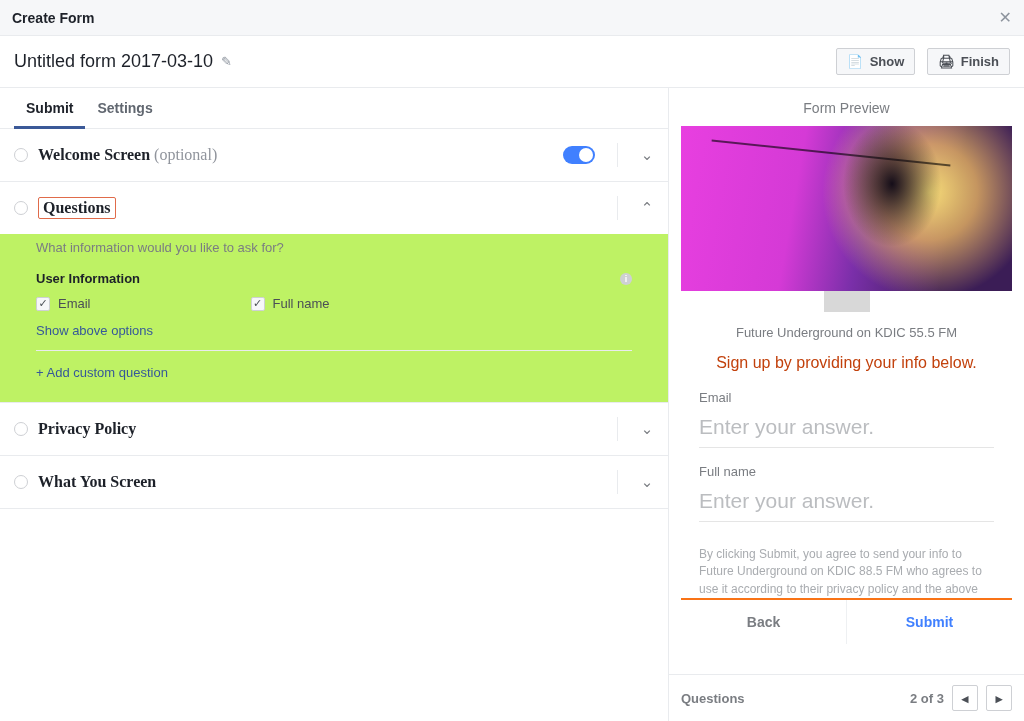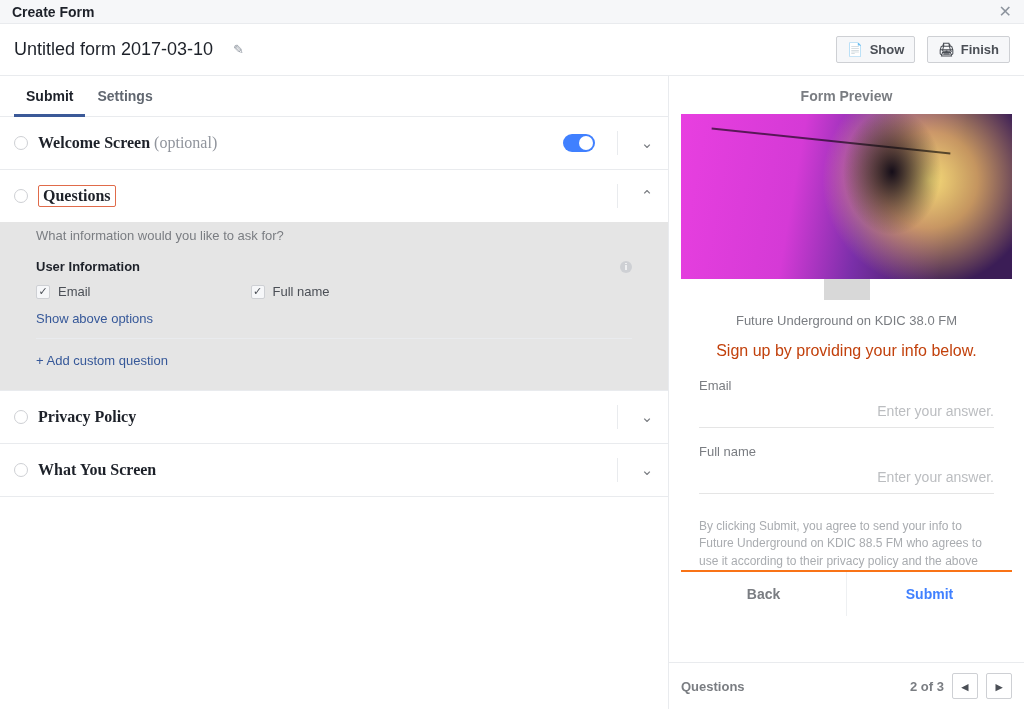--- a/index.html
+++ b/index.html
@@ -9,35 +9,35 @@
   color: #1d2129;
   background: #fff;
   width: 1024px;
   height: 721px;
   overflow: hidden;
 }
 .header-bar {
   background: #f6f7f9;
   border-bottom: 1px solid #e9ebee;
   padding: 0 12px;
-  height: 24px;
+  height: 36px;
   display: flex;
   align-items: center;
   justify-content: space-between;
 }
 .header-title { font-weight: 600; font-size: 14px; }
 .close-x { color: #8d949e; font-size: 16px; cursor: pointer; }
 .title-row {
   display: flex;
   align-items: center;
   justify-content: space-between;
   padding: 12px 14px;
   border-bottom: 1px solid #e9ebee;
 }
-.title-left { display: flex; align-items: center; gap: 20px; }
+.title-left { display: flex; align-items: center; gap: 8px; }
 .form-title { font-size: 18px; color: #1d2129; }
 .pencil { color: #8d949e; font-size: 13px; }
 .btn {
   background: #f6f7f9;
   border: 1px solid #ced0d4;
   border-radius: 2px;
   padding: 5px 10px;
   font-size: 13px;
   font-weight: 600;
   color: #4b4f56;
@@ -114,21 +114,21 @@
   text-align: center;
 }
 .highlight-box {
   border: 1px solid #e06b4a;
   padding: 1px 4px;
   border-radius: 2px;
 }
 .questions-body {
   padding: 6px 36px 22px 36px;
   border-bottom: 1px solid #e9ebee;
-  background: #e5e5e5;
+  background: #bef264;
 }
 .q-prompt { color: #7a7d82; font-size: 13px; margin-bottom: 16px; }
 .q-heading {
   font-weight: 700; font-size: 13px;
   display: flex; align-items: center; gap: 6px;
   margin-bottom: 10px;
   justify-content: space-between;
 }
 .info-circle {
   width: 12px; height: 12px; border-radius: 50%;
@@ -146,21 +146,21 @@
   display: inline-flex; align-items: center; justify-content: center;
   font-size: 11px; color: #4b4f56;
 }
 .link { color: #365899; font-size: 13px; cursor: pointer; }
 .divider { border: none; border-top: 1px solid #e9ebee; margin: 12px 0 14px 0; }
 .plus-link { color: #365899; font-size: 13px; cursor: pointer; }
 
 .preview-title {
   text-align: center;
   color: #7a7d82;
-  font-weight: 700;
+  font-weight: 400;
   font-size: 14px;
   padding: 12px 0 10px 0;
 }
 .preview-frame {
   margin: 0 12px;
   background: #fff;
   display: flex;
   flex-direction: column;
   flex: 1;
   min-height: 0;
@@ -207,23 +207,22 @@
   margin: 14px 14px 18px 14px;
 }
 .field {
   padding: 0 18px 16px 18px;
 }
 .field-label { color: #7a7d82; font-size: 13px; margin-bottom: 6px; }
 .field-input-fake {
   border: none;
   border-bottom: 1px solid #e5e5e5;
   color: #bbbdc0;
-  font-size: 14px;
+  font-size: 21px;
   padding: 4px 0 8px 0;
-  text-align: right;
 }
 .disclaimer {
   color: #a9acb0;
   font-size: 12px;
   line-height: 1.45;
   padding: 8px 18px 0 18px;
   height: 60px;
   overflow: hidden;
 }
 .button-row {
@@ -357,21 +356,21 @@
   <div class="right">
     <div class="preview-title">Form Preview</div>
     <div class="preview-frame">
       <div class="hero">
         <div class="mic-stand"></div>
         <div class="silhouette"></div>
       </div>
       <div class="avatar-wrap">
           <div class="avatar"></div>
         </div>
-      <div class="brand">Future Underground on KDIC 38.0 FM</div>
+      <div class="brand">Future Underground on KDIC 55.5 FM</div>
       <div class="headline">Sign up by providing your info below.</div>
 
       <div class="field">
         <div class="field-label">Email</div>
         <div class="field-input-fake">Enter your answer.</div>
       </div>
       <div class="field">
         <div class="field-label">Full name</div>
         <div class="field-input-fake">Enter your answer.</div>
       </div>

